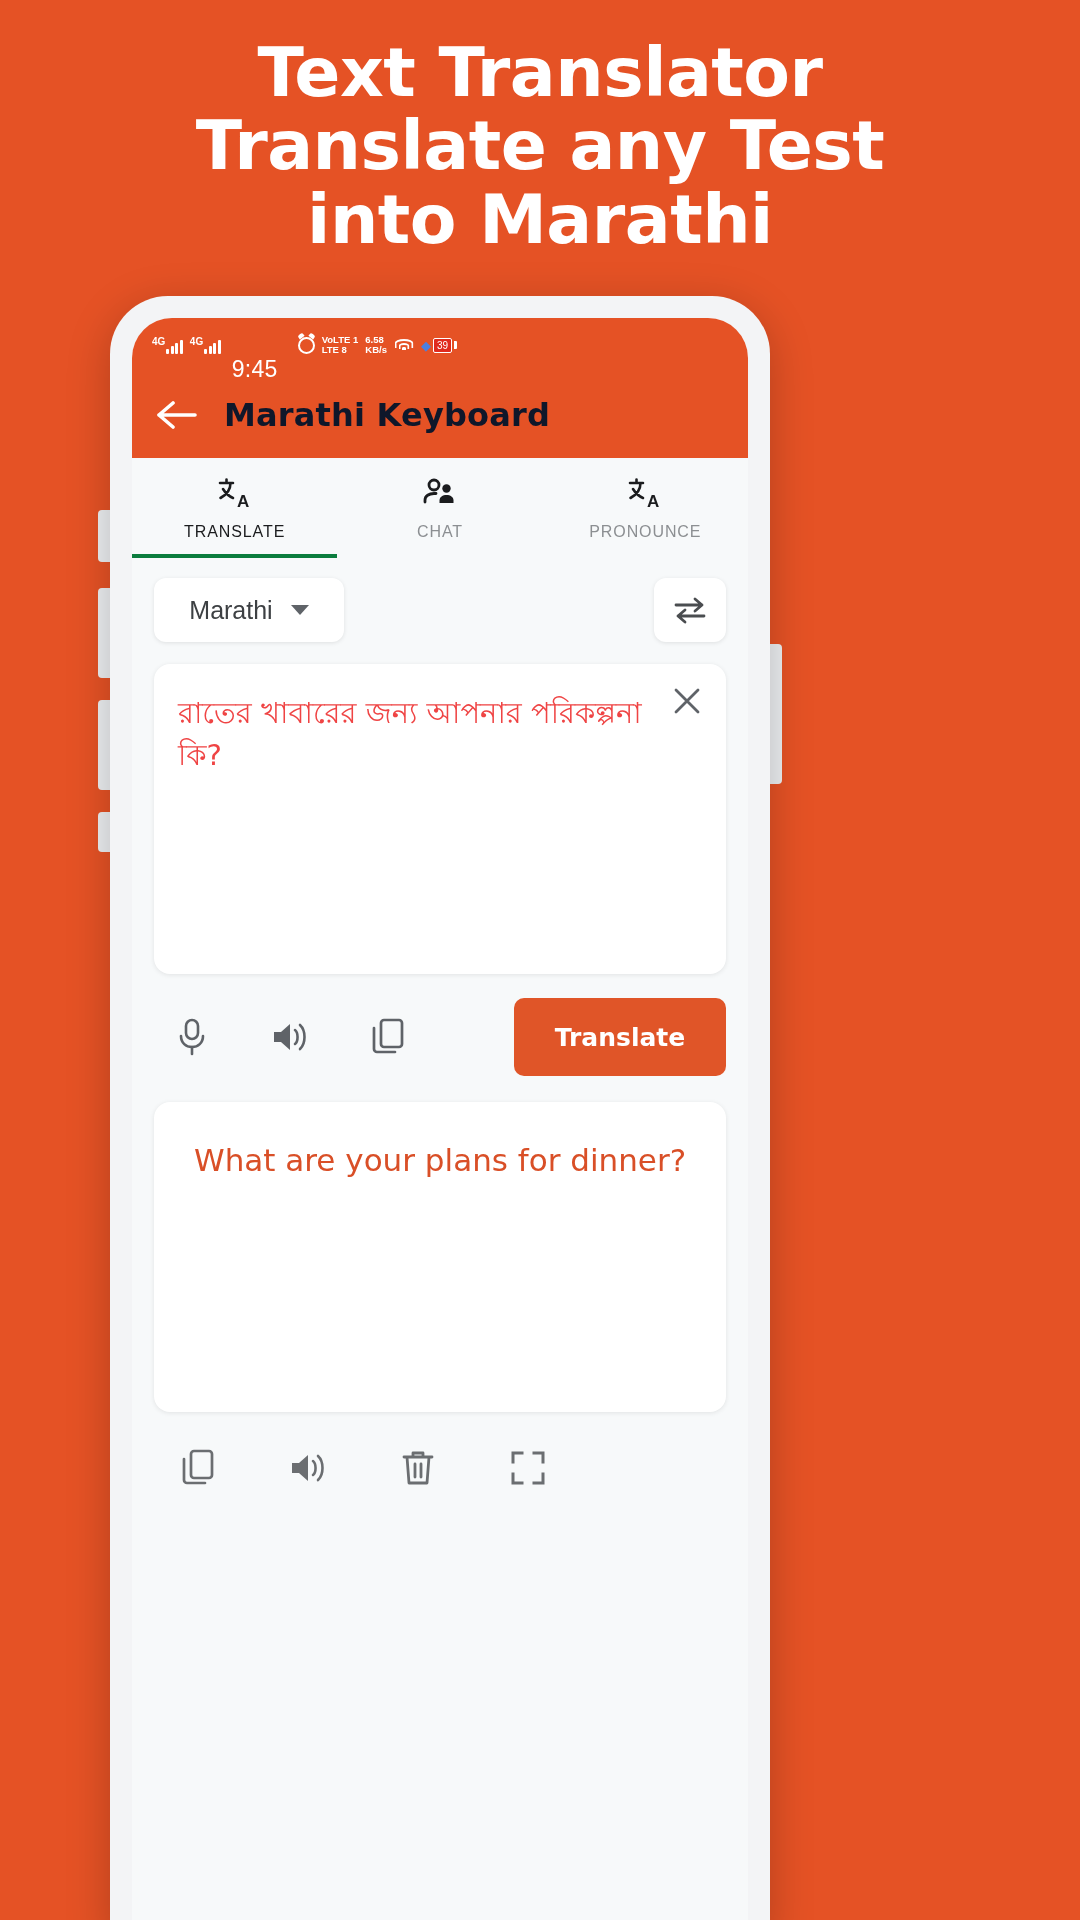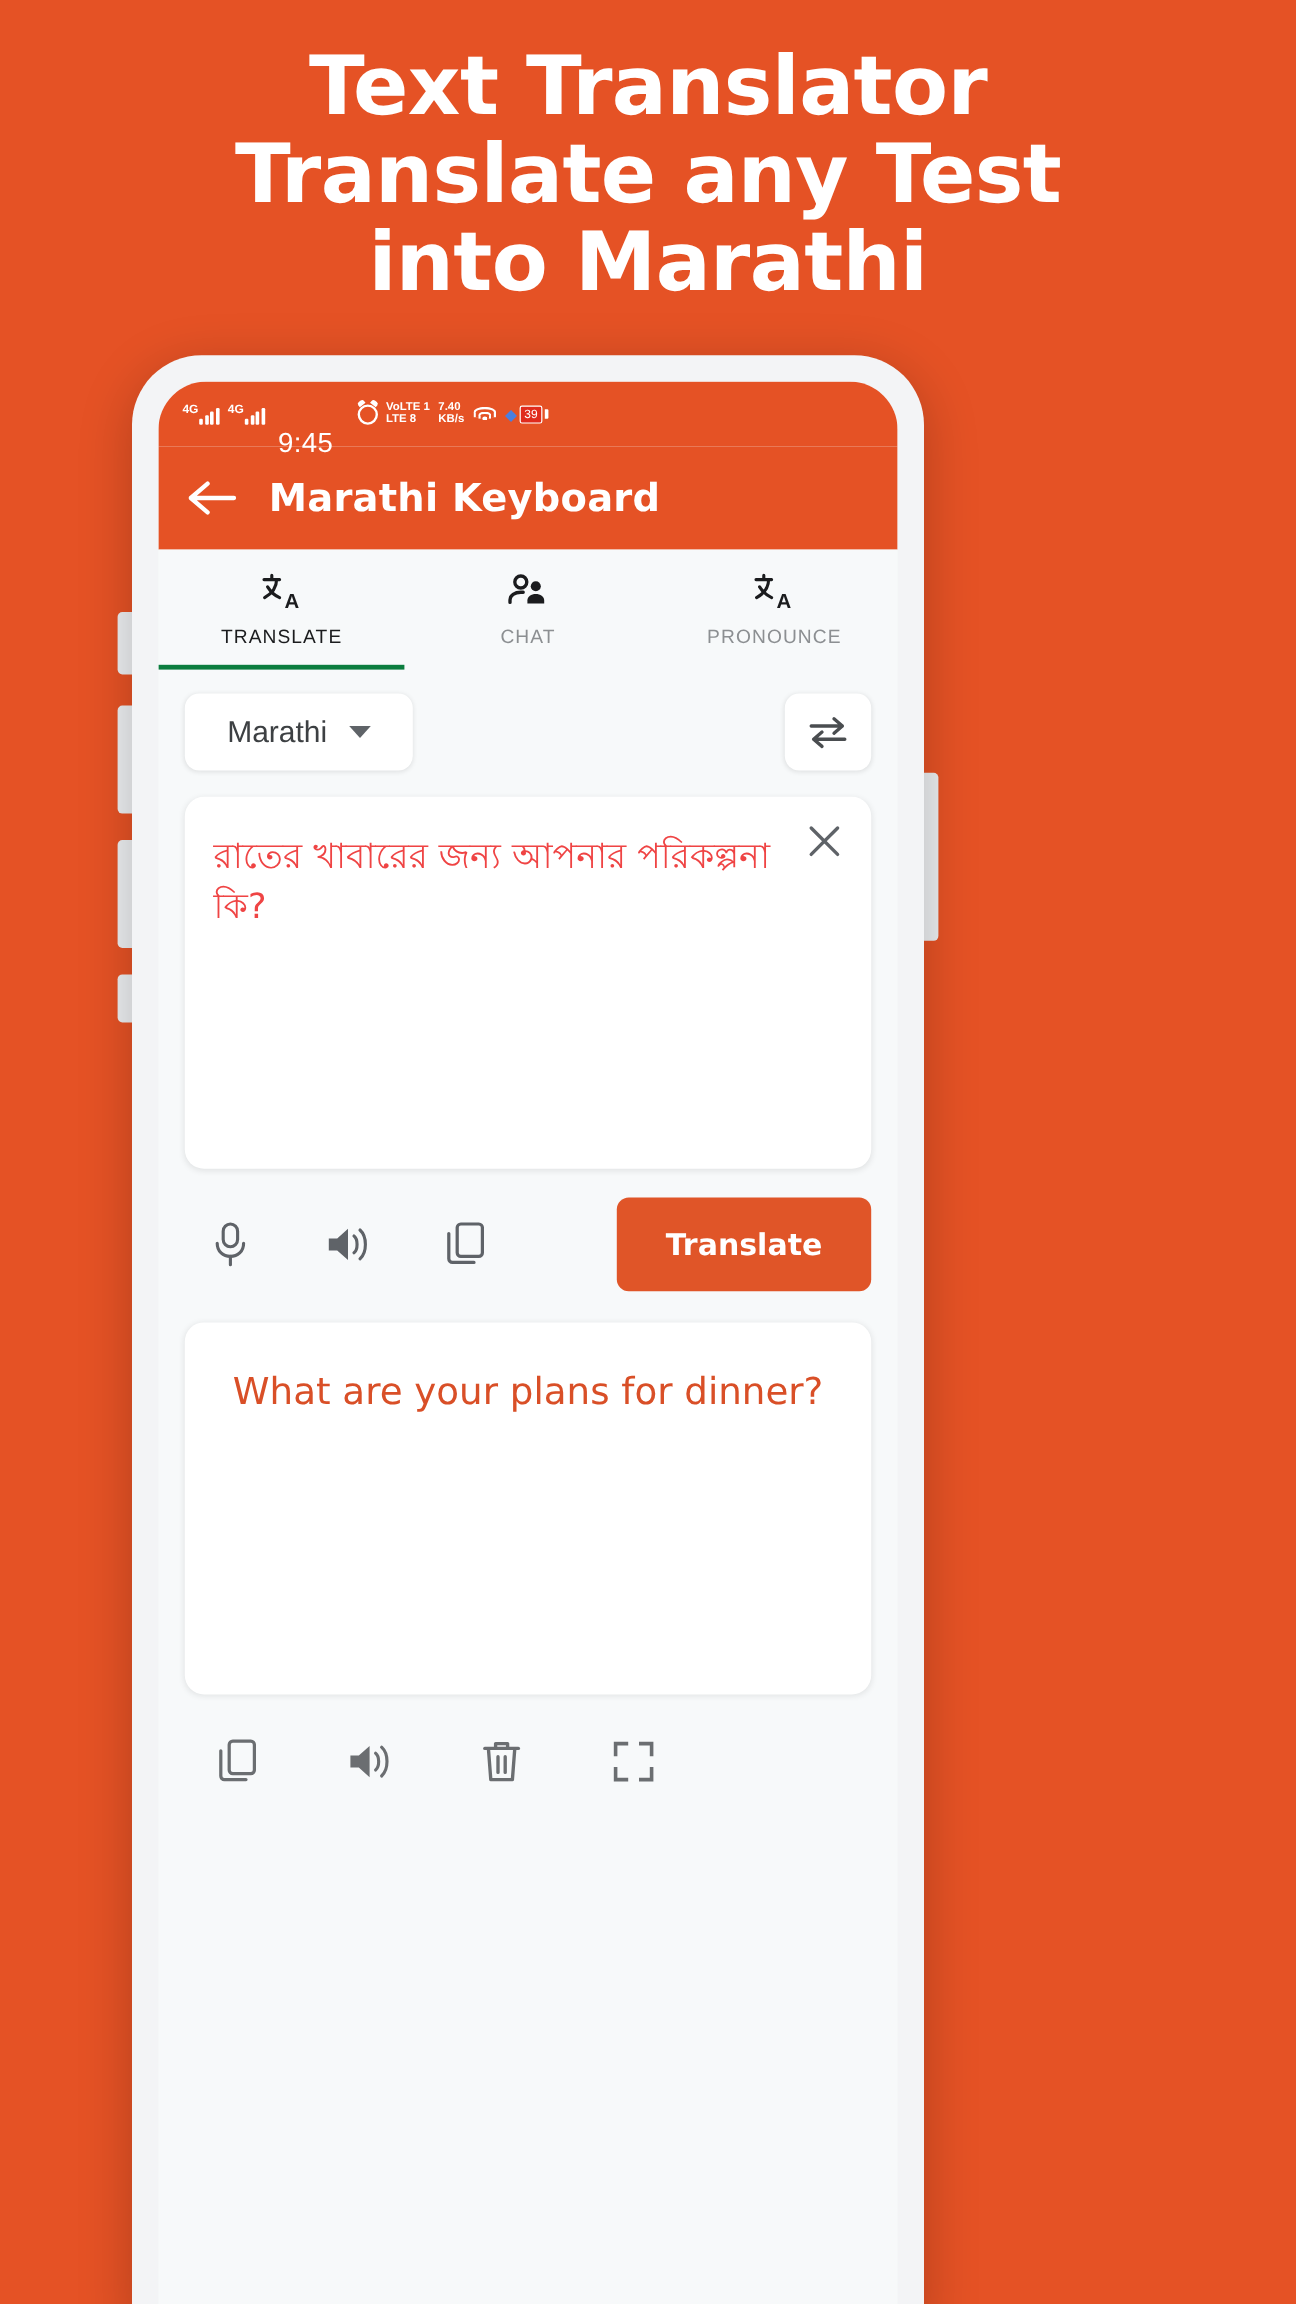--- a/index.html
+++ b/index.html
@@ -74,21 +74,21 @@
   .batt .cell{ background:#e02b1d; color:#fff; font-size:10px; font-weight:400;
     padding:1px 3px; border-radius:2px; border:1.5px solid #fff; line-height:1.1;}
   .batt .cap{ width:3px; height:8px; background:#fff; border-radius:0 1px 1px 0;}
 
   
   .appbar{
     background:#e55225; height:86px;
     display:flex; align-items:center; gap:26px; padding:0 24px;
   }
   .back{ width:42px; height:42px; display:flex; align-items:center; justify-content:center; cursor:pointer; }
-  .apptitle{ color:#ffffff; font-size:32px; font-weight:700; letter-spacing:0.2px;
+  .apptitle{ color:#0f172a; font-size:32px; font-weight:700; letter-spacing:0.2px;
     font-family:"DejaVu Sans", sans-serif;}
 
   
   .tabs{ display:flex; background:#f7f9fa; height:100px; }
   .tab{ flex:1; display:flex; flex-direction:column; align-items:center; justify-content:center;
         gap:12px; position:relative; cursor:pointer; }
   .tab .tlabel{ font-size:16px; letter-spacing:0.9px; font-weight:500; color:#8c8f92; }
   .tab.active .tlabel{ color:#1b1c1e; }
   .tab.active:after{ content:""; position:absolute; left:0; right:0; bottom:0; height:4px; background:#0b7d3e; }
   .ticon{ height:36px; display:flex; align-items:center; justify-content:center; }
@@ -176,21 +176,21 @@
           </div>
           <div class="clock">9:45</div>
         </div>
         <div class="sb-right">
           <div class="alarm"></div>
           <div class="twoline">
             <div>VoLTE 1</div>
             <div>LTE 8</div>
           </div>
           <div class="twoline">
-            <div>7.40</div>
+            <div>6.58</div>
             <div>KB/s</div>
           </div>
           <div class="wifi">
               <b></b>
               <b></b>
               <b></b>
             </div>
           <div class="batt">
             <span class="bolt">◆</span>
             <span class="cell">39</span>

